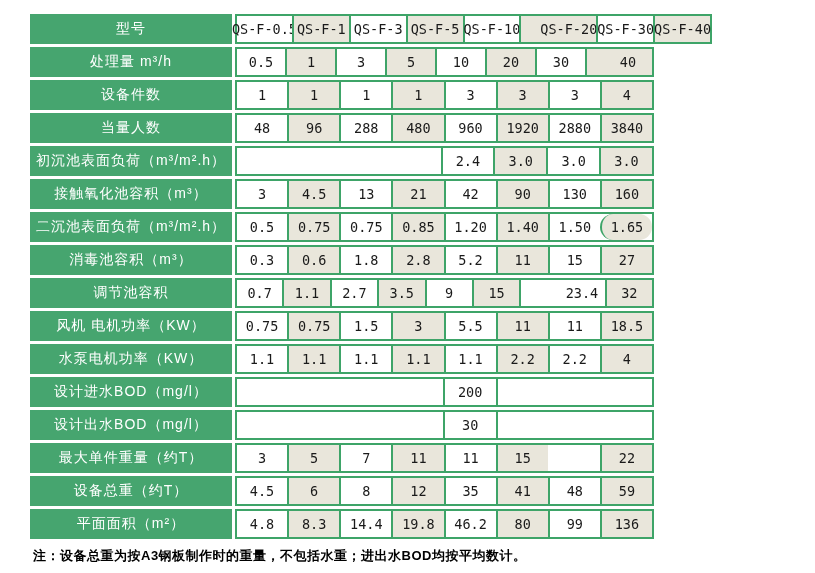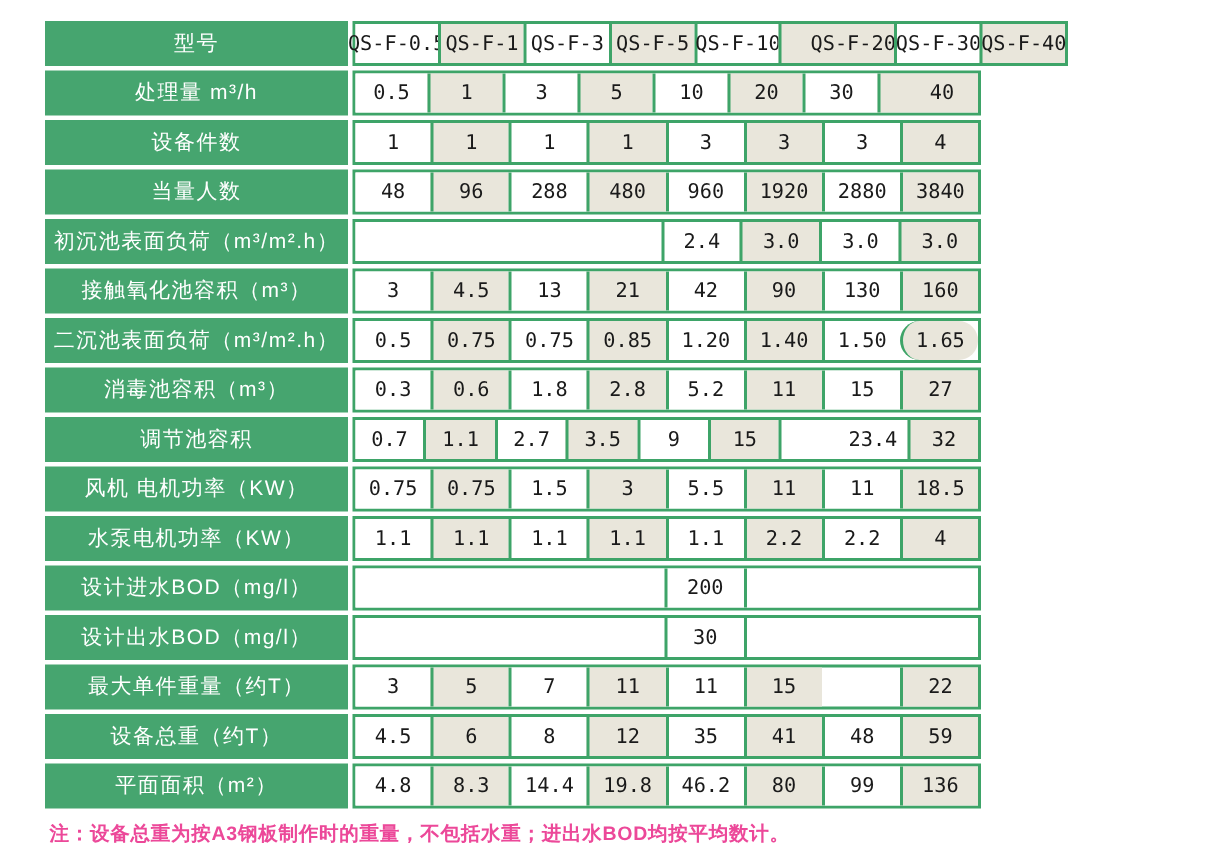--- a/index.html
+++ b/index.html
@@ -51,21 +51,21 @@
     min-width: 0;
     white-space: nowrap;
   }
   .cell.alt { background: var(--beige, #e9e6db); }
   .cell + .cell { border-left: 2px solid var(--border, #3ea468); }
   .footnote {
     position: absolute;
     left: 33px; top: 547px;
     font-size: 13px;
     font-weight: bold;
-    color: #ec4899;
+    color: #000000;
     letter-spacing: 0.5px;
     white-space: nowrap;
   }
 </style>
 </head>
 <body>
 
 <div class="spec-table" id="spec-table">
     <div class="row">
       <div class="label-cell">型号</div>

